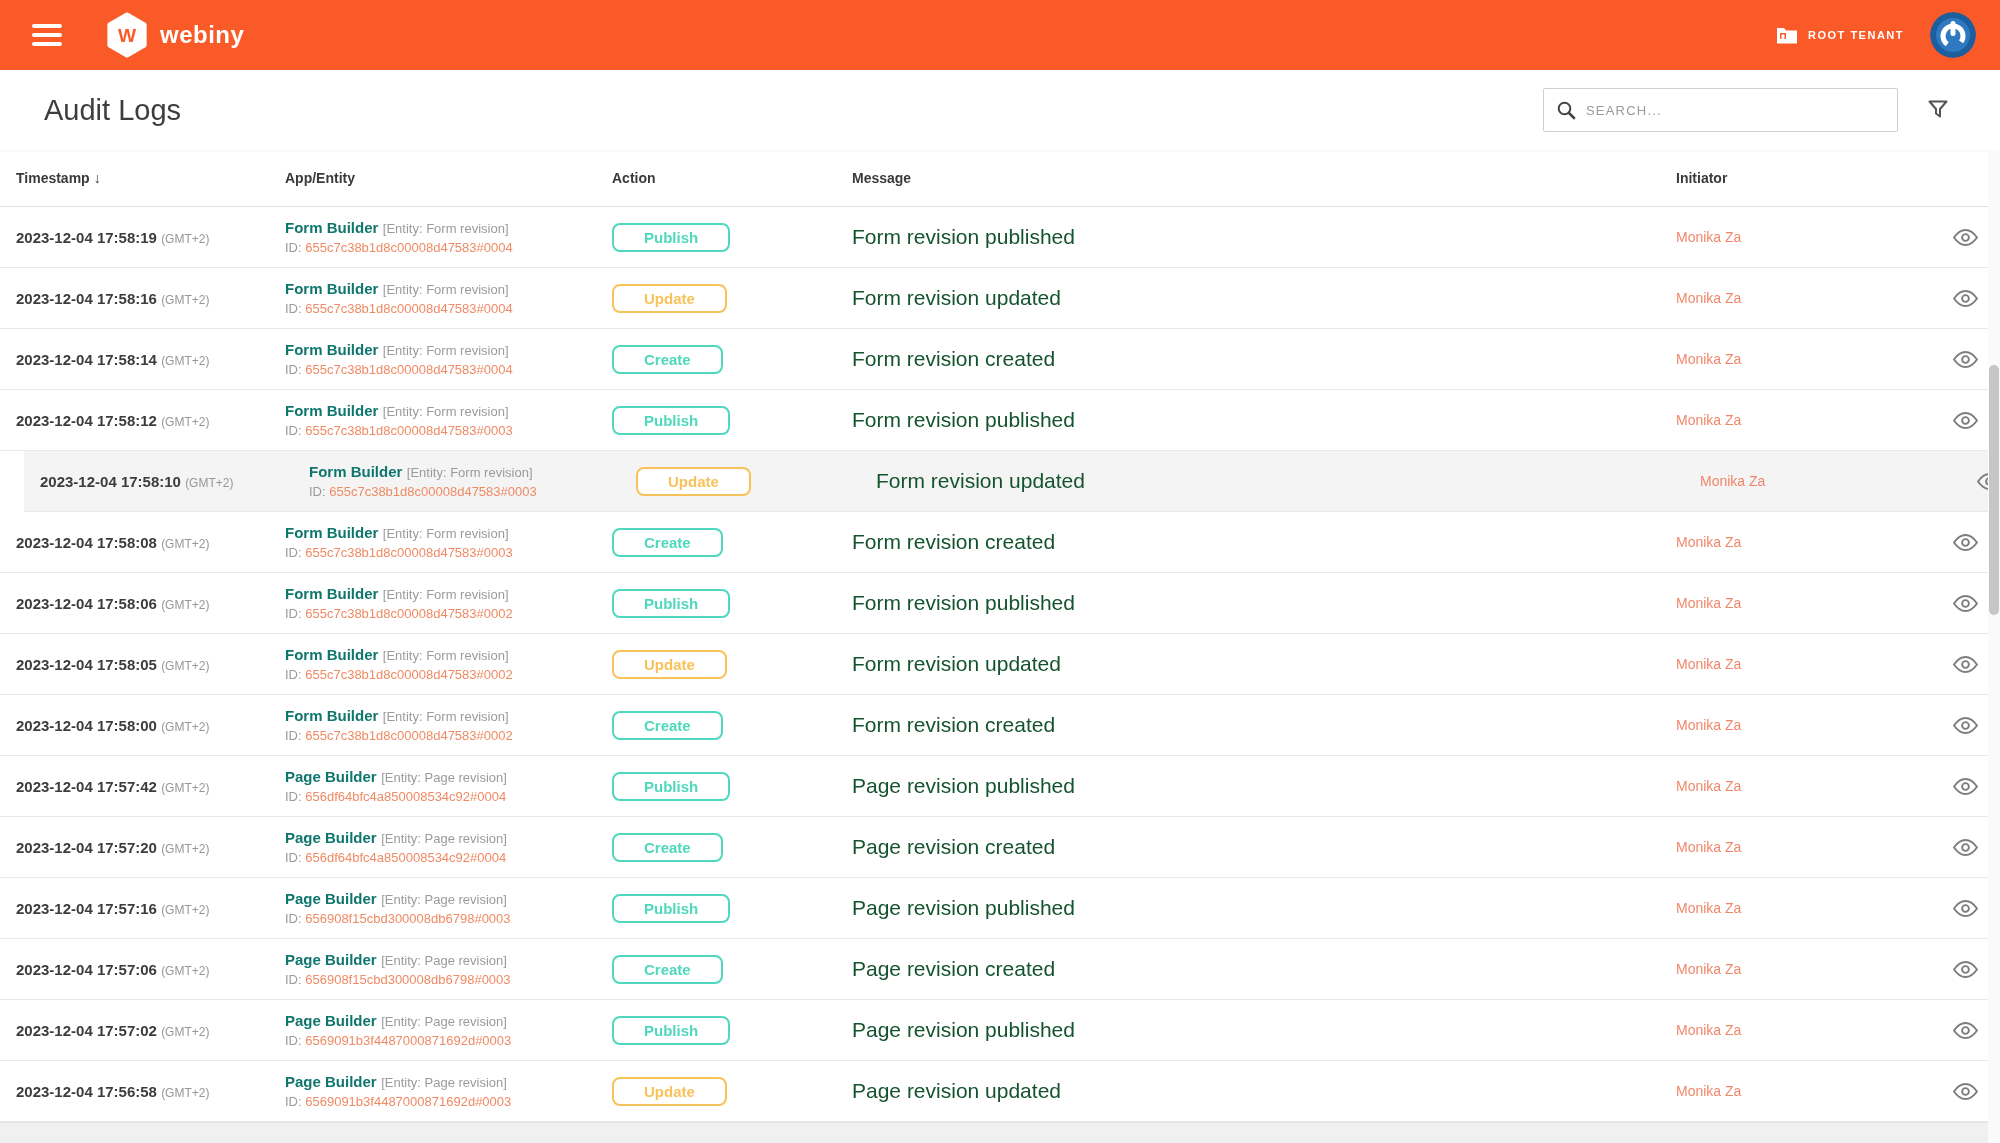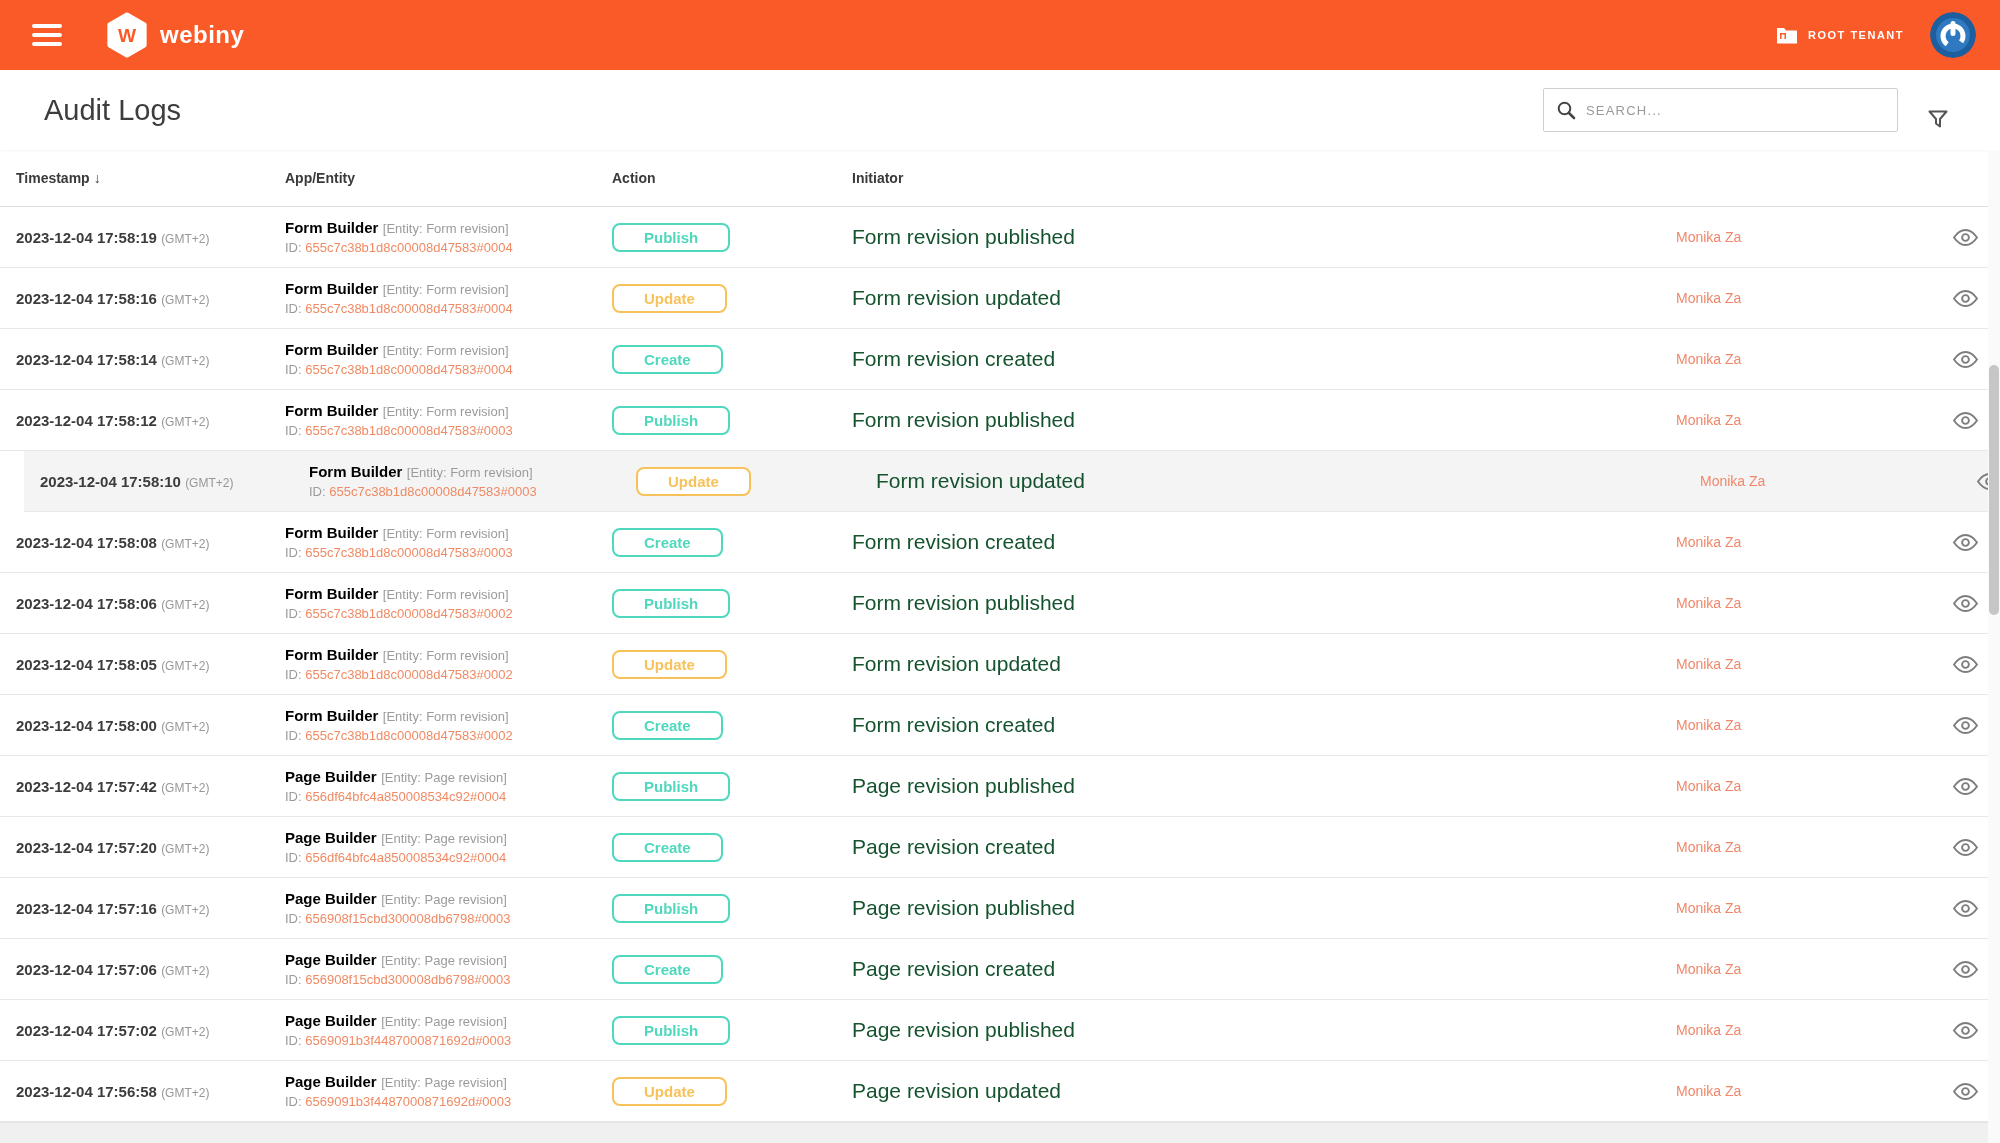--- a/index.html
+++ b/index.html
@@ -18,42 +18,42 @@
   .appbar-right { margin-left:auto; display:flex; align-items:center; gap:26px; }
   .tenant { display:flex; align-items:center; gap:10px; cursor:pointer; }
   .tenant-label { color:#fff; font-size:11px; font-weight:bold; letter-spacing:1.5px; }
   .avatar { width:46px; height:46px; border-radius:50%; overflow:hidden; cursor:pointer;
     display:flex; align-items:center; justify-content:center; }
 
   
   .toolbar { position:relative; height:80px; background:#fff; display:flex;
     align-items:center; padding:0 44px; box-shadow:0 1px 2px rgba(0,0,0,.05); }
   .page-title { font-size:29px; font-weight:500; color:#3d3d3d; }
-  .toolbar-right { margin-left:auto; display:flex; align-items:flex-end; gap:28px; }
+  .toolbar-right { margin-left:auto; display:flex; align-items:center; gap:28px; }
   .searchbox { width:355px; height:44px; border:1px solid #cfcfcf; border-radius:2px;
     background:#fff; display:flex; align-items:center; padding:0 12px; gap:10px; }
   .searchbox input { border:none; outline:none; flex:1; font-size:13px; letter-spacing:1.2px;
     color:#444; font-family:"Liberation Sans", sans-serif; }
   .searchbox input::placeholder { color:#9a9a9a; }
   .filter-btn { cursor:pointer; display:flex; align-items:center; margin-right:6px; }
 
   
   .grid-row { display:grid; grid-template-columns:269px 327px 240px 824px 254px 70px;
     padding-left:16px; align-items:center; }
   .thead { height:57px; background:#fff; border-bottom:1px solid #dedede; }
   .th { font-size:14px; font-weight:bold; color:#3a3a3a; }
   .sort-arrow { font-size:14px; color:#3a3a3a; margin-left:4px; }
 
   .rows {}
   .row { height:61px; border-bottom:1px solid #e8e8e8; background:#fff; }
   .row.highlight { background:#f4f4f4;margin-left:24px; }
   .cell-ts { font-size:15px; color:#3c3c3c; font-weight:600; white-space:nowrap; }
   .cell-ts .tz { font-size:12px; color:#979797; font-weight:400; }
   .cell-entity { line-height:1.45; }
-  .app-name { font-size:15px; font-weight:600; color:#000000; }
+  .app-name { font-size:15px; font-weight:600; color:#0f766e; }
   .entity-label { font-size:13px; color:#9b9b9b; }
   .id-line { font-size:13px; color:#9b9b9b; }
   .id-value { color:#f08a64; }
   .badge { display:inline-block; border:2px solid #4fd8bd; color:#4fd8bd; font-weight:bold;
     font-size:15px; border-radius:8px; padding:4px 30px; background:#fff; cursor:default; }
   .cell-msg { font-size:21px; color:#14532d; }
   .cell-init { font-size:14px; color:#f0876a; }
   .eye { cursor:pointer; display:flex; align-items:center; justify-content:center; }
 
   .partial-row { height:21px; background:#f0f0f0; border-top:1px solid #e3e3e3; }
@@ -116,20 +116,21 @@
     </div>
   </div>
 </div>
 
 <div class="thead grid-row">
   <div class="th">
     <span>Timestamp</span><span class="sort-arrow">↓</span>
   </div>
   <div class="th">App/Entity</div>
   <div class="th">Action</div>
+  <div class="th">Message</div>
   <div class="th">Initiator</div>
   <div class="th"></div>
 </div>
 
 <div class="rows">
   <div class="row grid-row">
     <div class="cell-ts">
       <span>2023-12-04 17:58:19</span> <span class="tz">(GMT+2)</span>
     </div>
     <div class="cell-entity">

